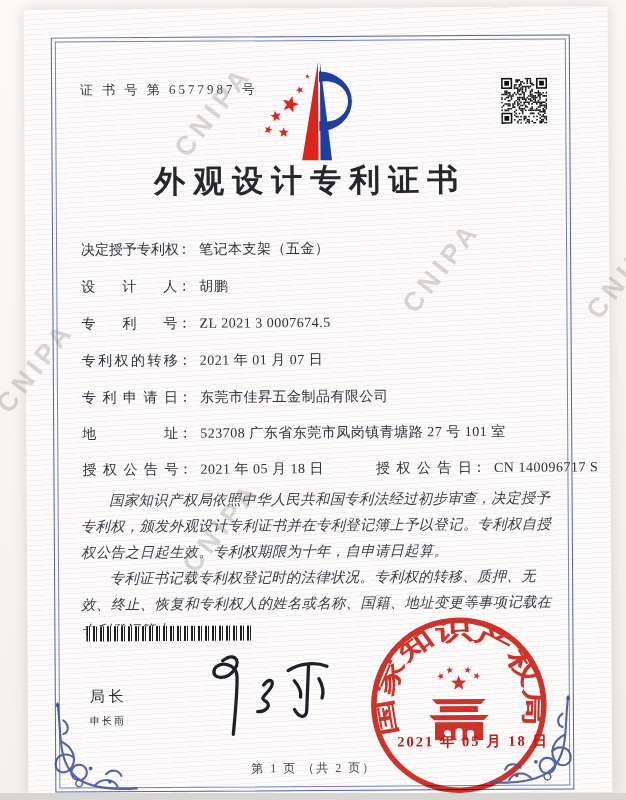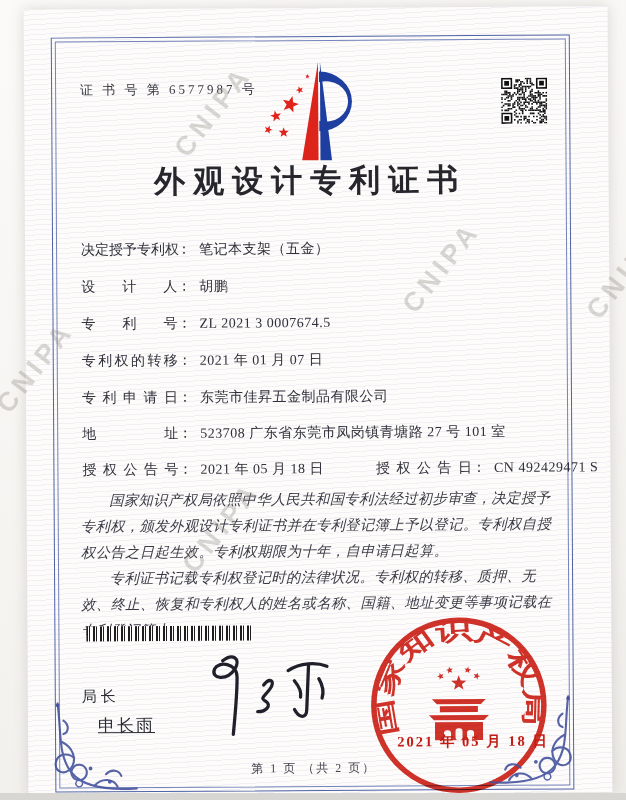--- a/index.html
+++ b/index.html
@@ -40,24 +40,24 @@
   
   .body-text{position:absolute;left:54px;top:478px;width:484px;font-size:14.3px;
     line-height:1.82;font-style:italic;color:#3b3b45;letter-spacing:0.4px;}
   .body-text p{margin:0;text-indent:2em;}
   
   .barcode{position:absolute;left:59px;top:617px;width:166px;height:15px;
     background:repeating-linear-gradient(90deg,
       #1d1d1f 0 2px,#fdfcfb 2px 3px,#1d1d1f 3px 4px,#fdfcfb 4px 7px,
       #1d1d1f 7px 9px,#fdfcfb 9px 10px,#1d1d1f 10px 11px,#fdfcfb 11px 14px);}
   
-  .signoff-title{position:absolute;left:54px;top:678px;font-size:15px;letter-spacing:4px;
+  .signoff-title{position:absolute;left:62px;top:678px;font-size:15px;letter-spacing:4px;
     font-family:"Liberation Sans","DejaVu Sans",sans-serif;color:#2b2c34;font-weight:500;}
-  .signoff-name{position:absolute;left:70px;top:705px;font-size:17px;letter-spacing:2px;
-    font-family:"Liberation Sans","DejaVu Sans",sans-serif;color:#2b2c34;font-weight:500;text-decoration:underline;}
+  .signoff-name{position:absolute;left:62px;top:705px;font-size:10px;letter-spacing:2px;
+    font-family:"Liberation Sans","DejaVu Sans",sans-serif;color:#2b2c34;font-weight:500;}
   .signature{position:absolute;left:162px;top:642px;width:152px;height:92px;}
   
   .seal{position:absolute;left:336px;top:603px;width:190px;height:190px;
     mix-blend-mode:multiply;opacity:0.93;}
   .seal-date{position:absolute;left:357px;top:725px;width:176px;text-align:center;
     font-size:14.5px;letter-spacing:2px;color:#c21d14;font-weight:600;z-index:8;}
   
   .page-footer{position:absolute;left:27px;top:752px;width:517px;text-align:center;
     font-size:12px;letter-spacing:2px;color:#43444d;}
   
@@ -452,21 +452,21 @@
     <div class="field-row" style="top:343px">
       <span class="flabel">专利权的转移</span><span class="fcolon">：</span><span class="fvalue">2021 年 01 月 07 日</span>
     </div>
     <div class="field-row" style="top:380px">
       <span class="flabel">专利申请日</span><span class="fcolon">：</span><span class="fvalue">东莞市佳昇五金制品有限公司</span>
     </div>
     <div class="field-row" style="top:416px">
       <span class="flabel">地址</span><span class="fcolon">：</span><span class="fvalue">523708 广东省东莞市凤岗镇青塘路 27 号 101 室</span>
     </div>
     <div class="field-row" style="top:452px">
-      <span class="flabel">授权公告号</span><span class="fcolon">：</span><span class="fvalue">2021 年 05 月 18 日</span><span class="pair2"><span class="flabel">授权公告日</span><span class="fcolon">：</span><span class="fvalue">CN 492429471 S</span></span>
+      <span class="flabel">授权公告号</span><span class="fcolon">：</span><span class="fvalue">2021 年 05 月 18 日</span><span class="pair2"><span class="flabel">授权公告日</span><span class="fcolon">：</span><span class="fvalue">CN 140096717 S</span></span>
     </div>
 
     <div class="body-text">
       <p>国家知识产权局依照中华人民共和国专利法经过初步审查，决定授予专利权，颁发外观设计专利证书并在专利登记簿上予以登记。专利权自授权公告之日起生效。专利权期限为十年，自申请日起算。</p>
       <p>专利证书记载专利权登记时的法律状况。专利权的转移、质押、无效、终止、恢复和专利权人的姓名或名称、国籍、地址变更等事项记载在专利登记簿上。</p>
     </div>
 
     <div class="barcode"></div>
 
     <div class="signoff-title">局长</div>

